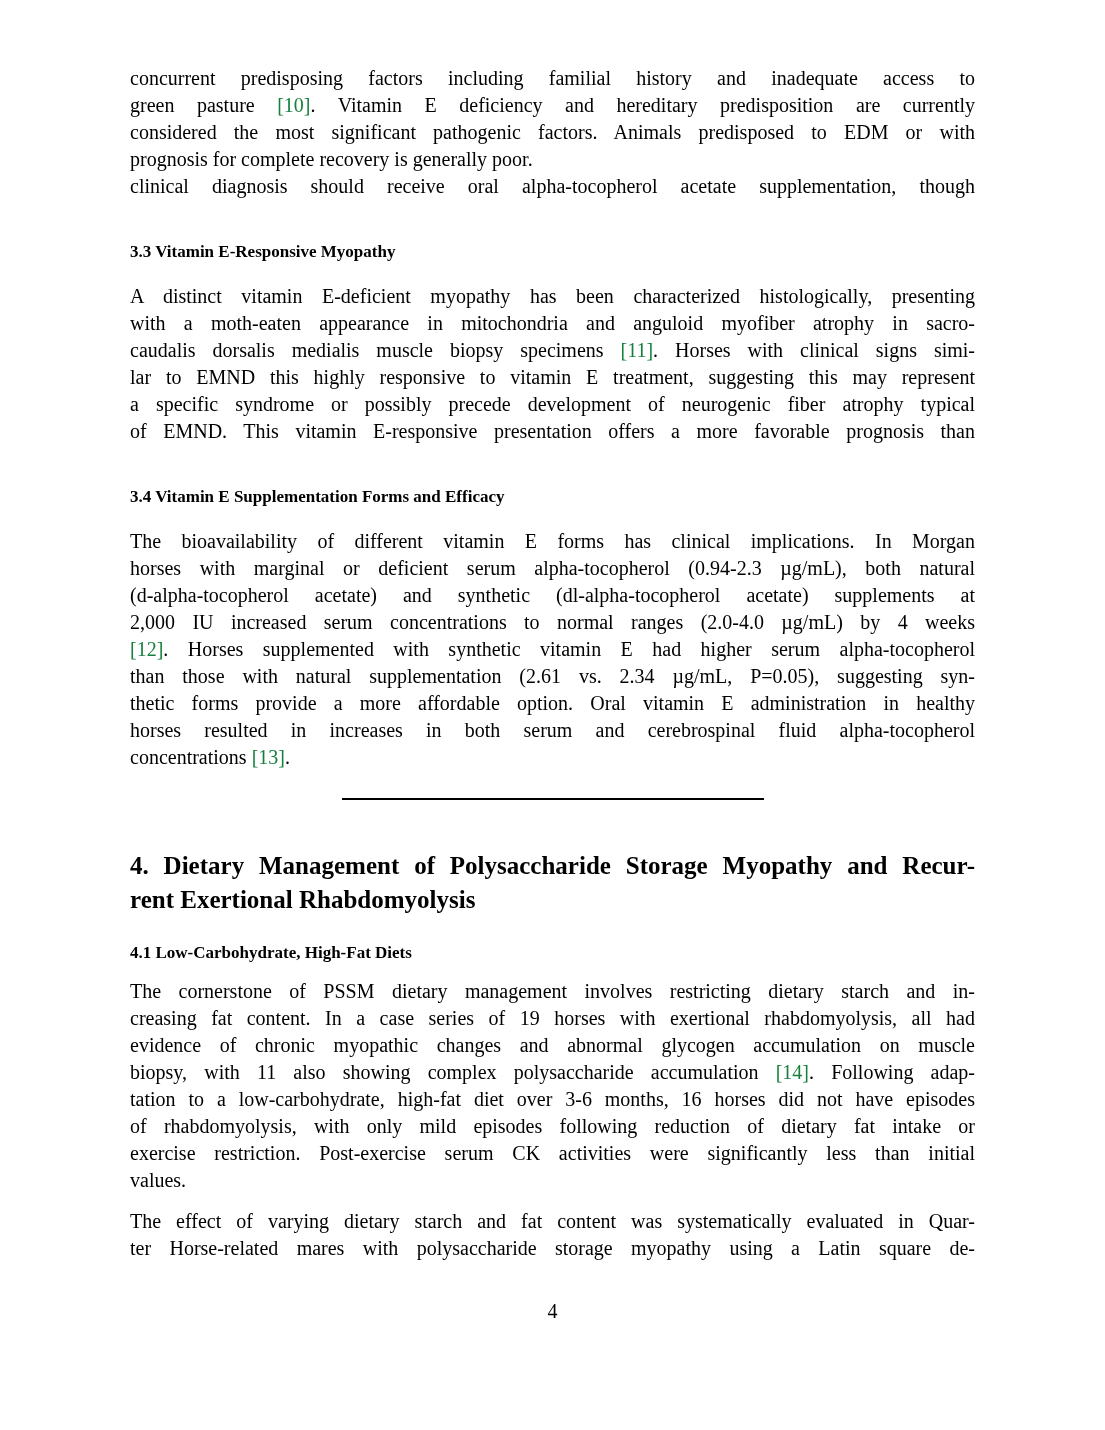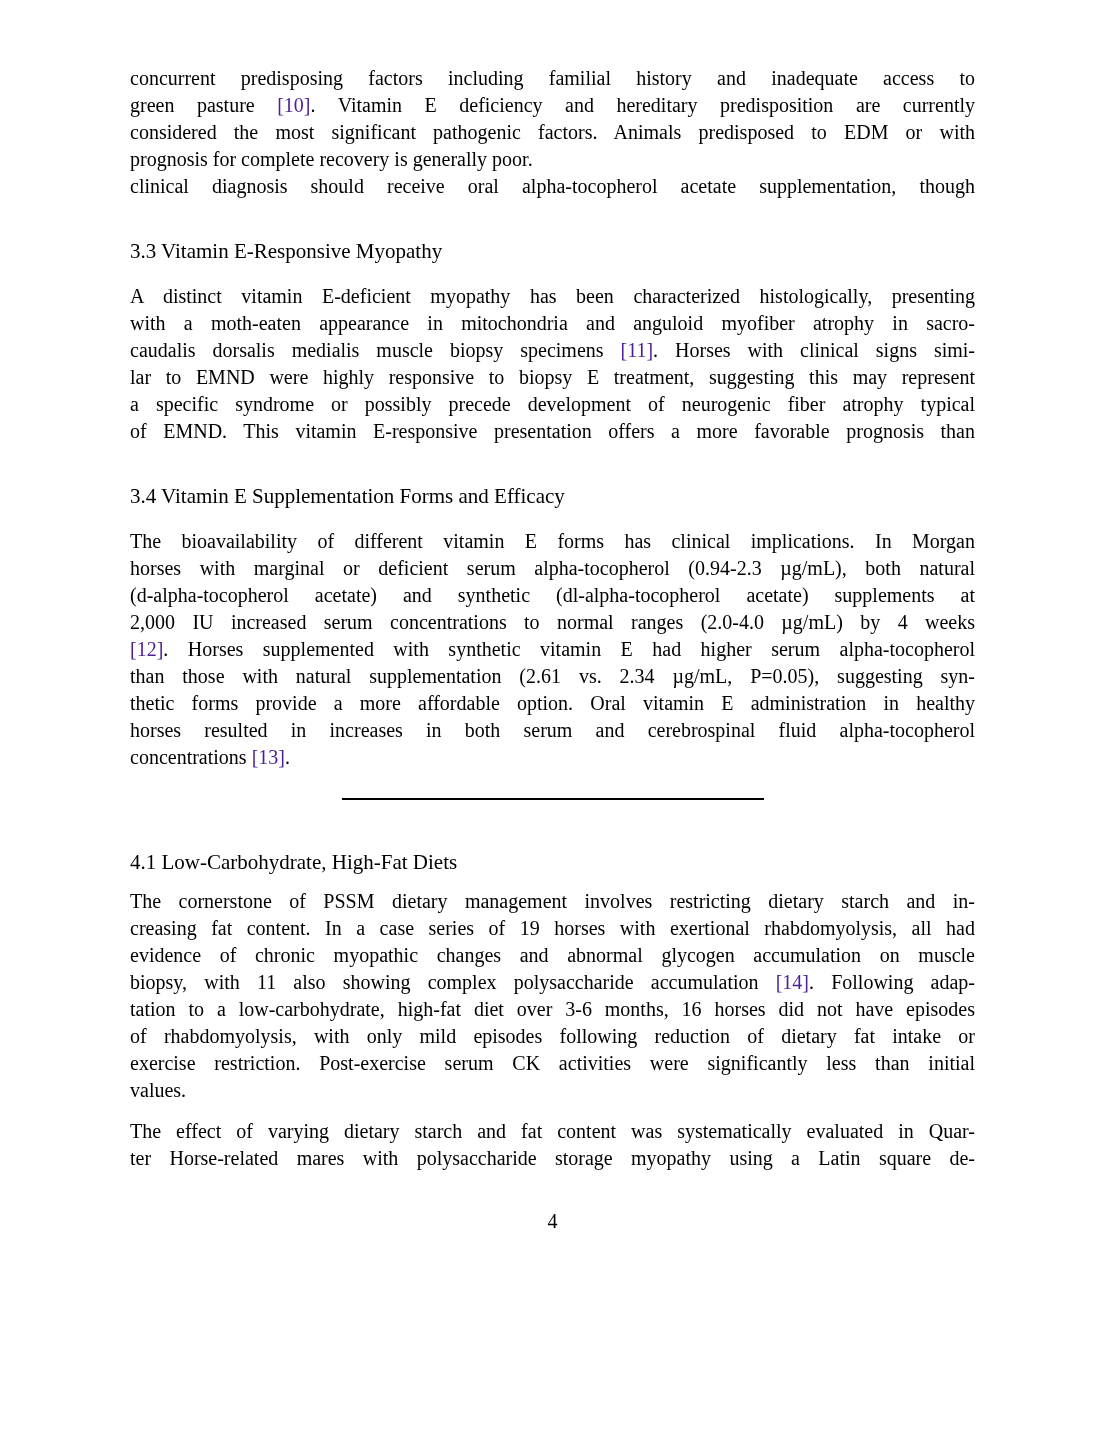--- a/index.html
+++ b/index.html
@@ -16,24 +16,24 @@
     padding-top: 56px;
     box-sizing: border-box;
   }
   .para {
     font-size: 20px;
     line-height: 27px;
     margin: 0 0 14px 0;
   }
   .line { text-align: justify; }
   .line.j { text-align-last: justify; }
-  .cite { color: #4c1d95; cursor: pointer; }
+  .cite { color: #15803d; cursor: pointer; }
   .subsection {
-    font-weight: normal;
-    font-size: 21px;
+    font-weight: bold;
+    font-size: 17px;
     line-height: 27px;
     margin: 38px 0 18px 0;
   }
   .subsection.tight { margin-top: 22px; margin-bottom: 12px; }
   .rule-wrap {
     margin: 18px 0 42px 0;
     text-align: center;
   }
   .rule {
     display: inline-block;
@@ -65,37 +65,41 @@
         <div class="line j"><span>green pasture </span><span class="cite">[10]</span><span>. Vitamin E deficiency and hereditary predisposition are currently</span></div>
         <div class="line j"><span>considered the most significant pathogenic factors. Animals predisposed to EDM or with</span></div>
         <div class="line"><span>prognosis for complete recovery is generally poor.</span></div>
         <div class="line j"><span>clinical diagnosis should receive oral alpha-tocopherol acetate supplementation, though</span></div>
       </div>
       <div class="subsection">3.3 Vitamin E-Responsive Myopathy</div>
       <div class="para">
         <div class="line j"><span>A distinct vitamin E-deficient myopathy has been characterized histologically, presenting</span></div>
         <div class="line j"><span>with a moth-eaten appearance in mitochondria and anguloid myofiber atrophy in sacro-</span></div>
         <div class="line j"><span>caudalis dorsalis medialis muscle biopsy specimens </span><span class="cite">[11]</span><span>. Horses with clinical signs simi-</span></div>
-        <div class="line j"><span>lar to EMND were highly responsive to biopsy E treatment, suggesting this may represent</span></div>
+        <div class="line j"><span>lar to EMND this highly responsive to vitamin E treatment, suggesting this may represent</span></div>
         <div class="line j"><span>a specific syndrome or possibly precede development of neurogenic fiber atrophy typical</span></div>
         <div class="line j"><span>of EMND. This vitamin E-responsive presentation offers a more favorable prognosis than</span></div>
       </div>
       <div class="subsection">3.4 Vitamin E Supplementation Forms and Efficacy</div>
       <div class="para">
         <div class="line j"><span>The bioavailability of different vitamin E forms has clinical implications.  In Morgan</span></div>
         <div class="line j"><span>horses with marginal or deficient serum alpha-tocopherol (0.94-2.3 µg/mL), both natural</span></div>
         <div class="line j"><span>(d-alpha-tocopherol acetate) and synthetic (dl-alpha-tocopherol acetate) supplements at</span></div>
         <div class="line j"><span>2,000 IU increased serum concentrations to normal ranges (2.0-4.0 µg/mL) by 4 weeks</span></div>
         <div class="line j"><span class="cite">[12]</span><span>. Horses supplemented with synthetic vitamin E had higher serum alpha-tocopherol</span></div>
         <div class="line j"><span>than those with natural supplementation (2.61 vs. 2.34 µg/mL, P=0.05), suggesting syn-</span></div>
         <div class="line j"><span>thetic forms provide a more affordable option. Oral vitamin E administration in healthy</span></div>
         <div class="line j"><span>horses resulted in increases in both serum and cerebrospinal fluid alpha-tocopherol</span></div>
         <div class="line"><span>concentrations </span><span class="cite">[13]</span><span>.</span></div>
       </div>
       <div class="rule-wrap"><div class="rule"></div></div>
+      <div class="section">
+        <div class="line j">4. Dietary Management of Polysaccharide Storage Myopathy and Recur-</div>
+        <div class="line">rent Exertional Rhabdomyolysis</div>
+      </div>
       <div class="subsection tight">4.1 Low-Carbohydrate, High-Fat Diets</div>
       <div class="para">
         <div class="line j"><span>The cornerstone of PSSM dietary management involves restricting dietary starch and in-</span></div>
         <div class="line j"><span>creasing fat content. In a case series of 19 horses with exertional rhabdomyolysis, all had</span></div>
         <div class="line j"><span>evidence of chronic myopathic changes and abnormal glycogen accumulation on muscle</span></div>
         <div class="line j"><span>biopsy, with 11 also showing complex polysaccharide accumulation </span><span class="cite">[14]</span><span>. Following adap-</span></div>
         <div class="line j"><span>tation to a low-carbohydrate, high-fat diet over 3-6 months, 16 horses did not have episodes</span></div>
         <div class="line j"><span>of rhabdomyolysis, with only mild episodes following reduction of dietary fat intake or</span></div>
         <div class="line j"><span>exercise restriction.  Post-exercise serum CK activities were significantly less than initial</span></div>
         <div class="line"><span>values.</span></div>

